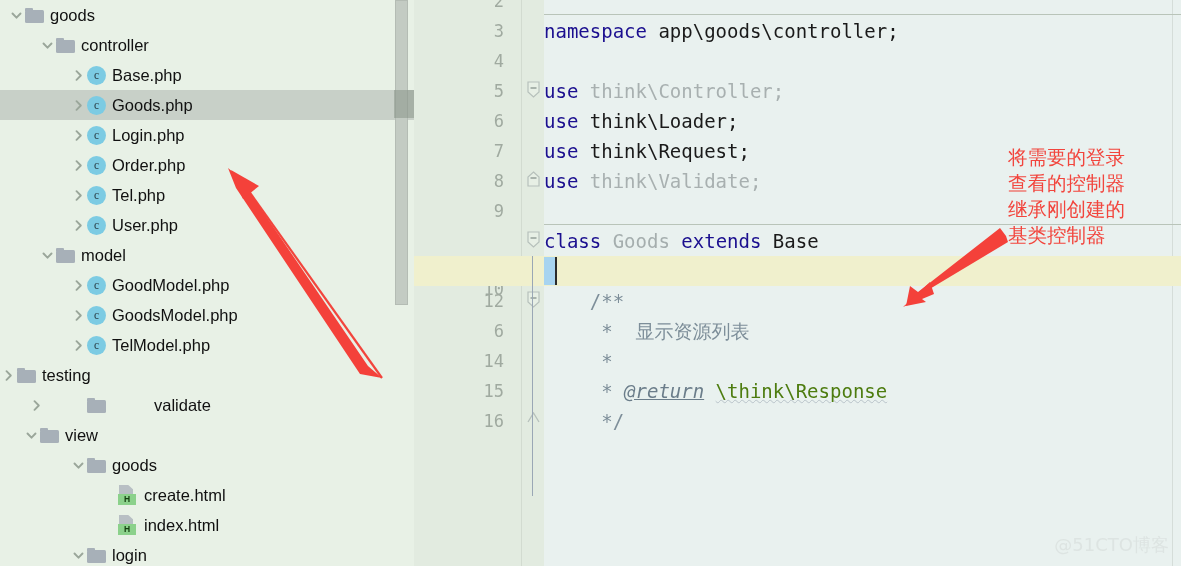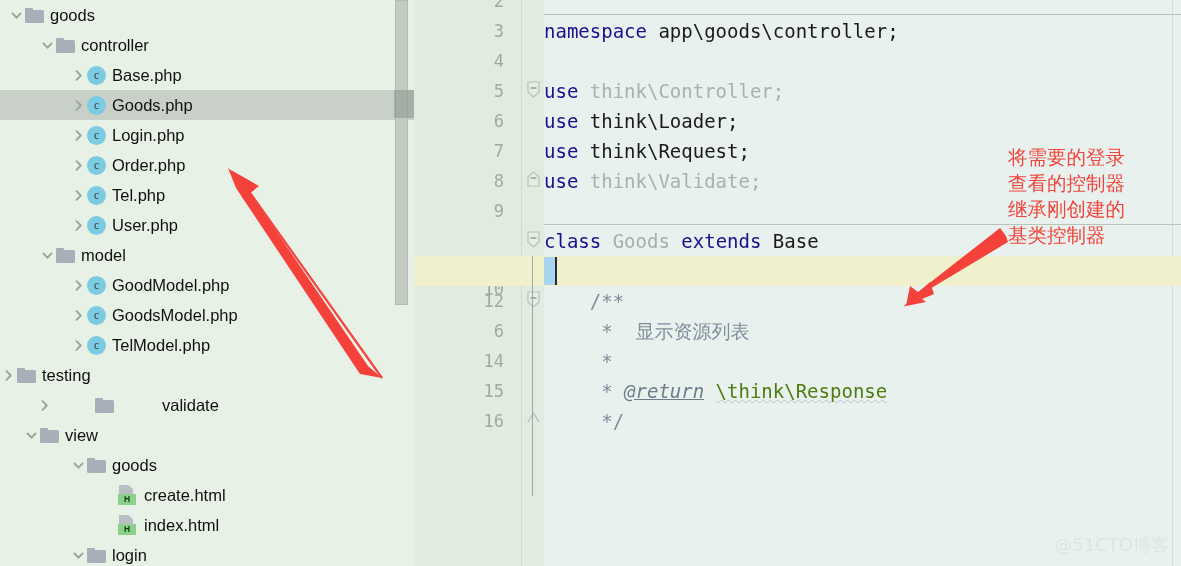--- a/index.html
+++ b/index.html
@@ -380,21 +380,21 @@
             </svg>
           </span>
           <span class="ic">
             <span class="folder-ic">
               <span class="tab"></span>
               <span class="body"></span>
             </span>
           </span>
           <span class="tree-label">testing</span>
         </div>
-        <div class="tree-row" style="padding-left: 36px; gap: 42px;">
+        <div class="tree-row" style="padding-left: 28px; gap: 42px;">
           <span class="chev">
             <svg width="13" height="13" viewBox="0 0 13 13">
               <path d="M4.5 2.2 L8.8 6.5 L4.5 10.8" stroke="#9aa69a" stroke-width="1.9" fill="none" stroke-linecap="round" stroke-linejoin="round"></path>
             </svg>
           </span>
           <span class="ic">
             <span class="folder-ic">
               <span class="tab"></span>
               <span class="body"></span>
             </span>

